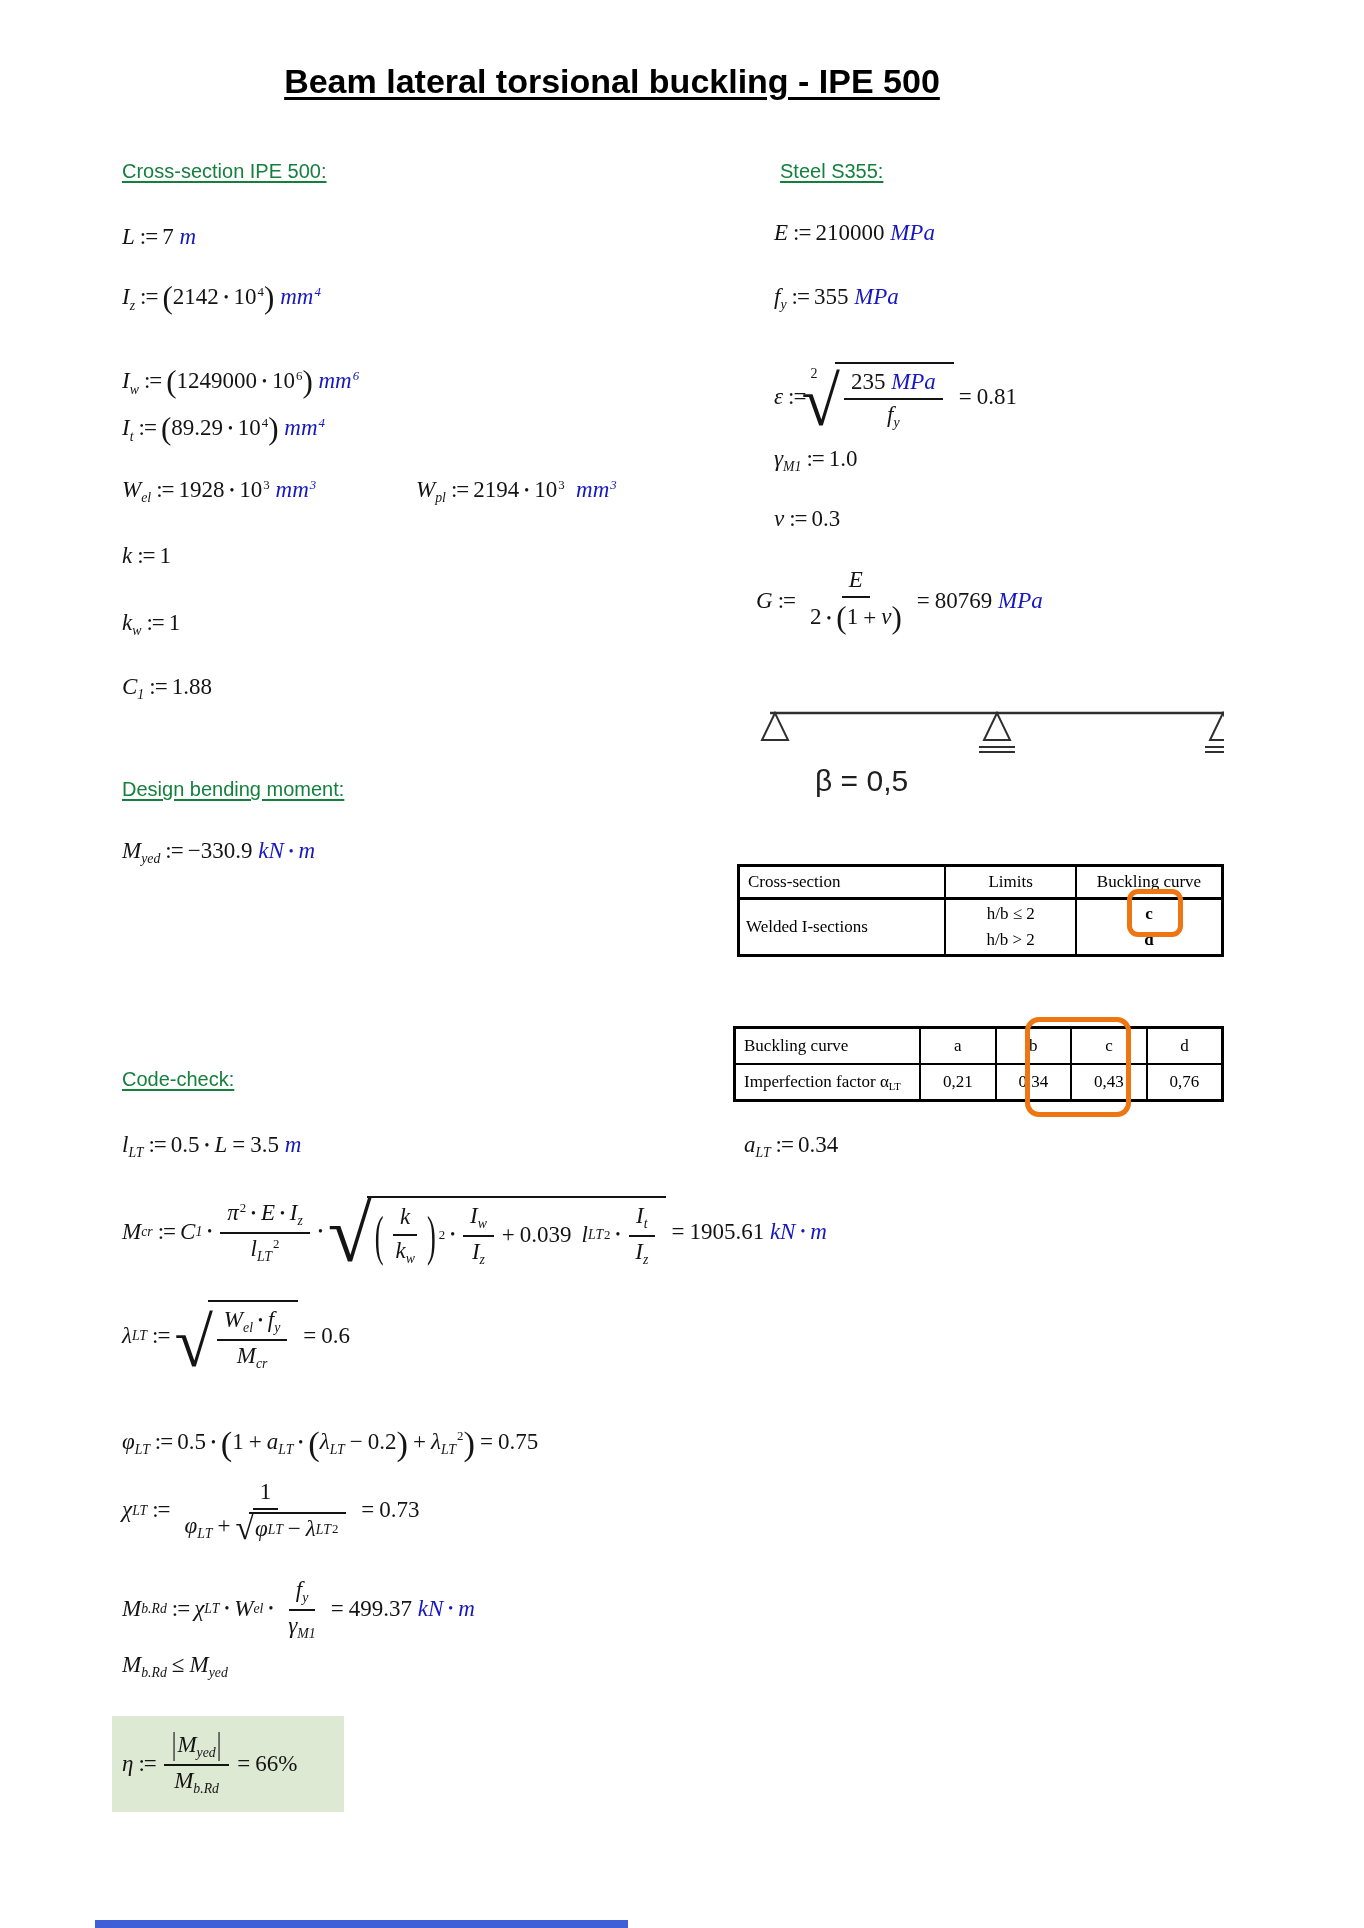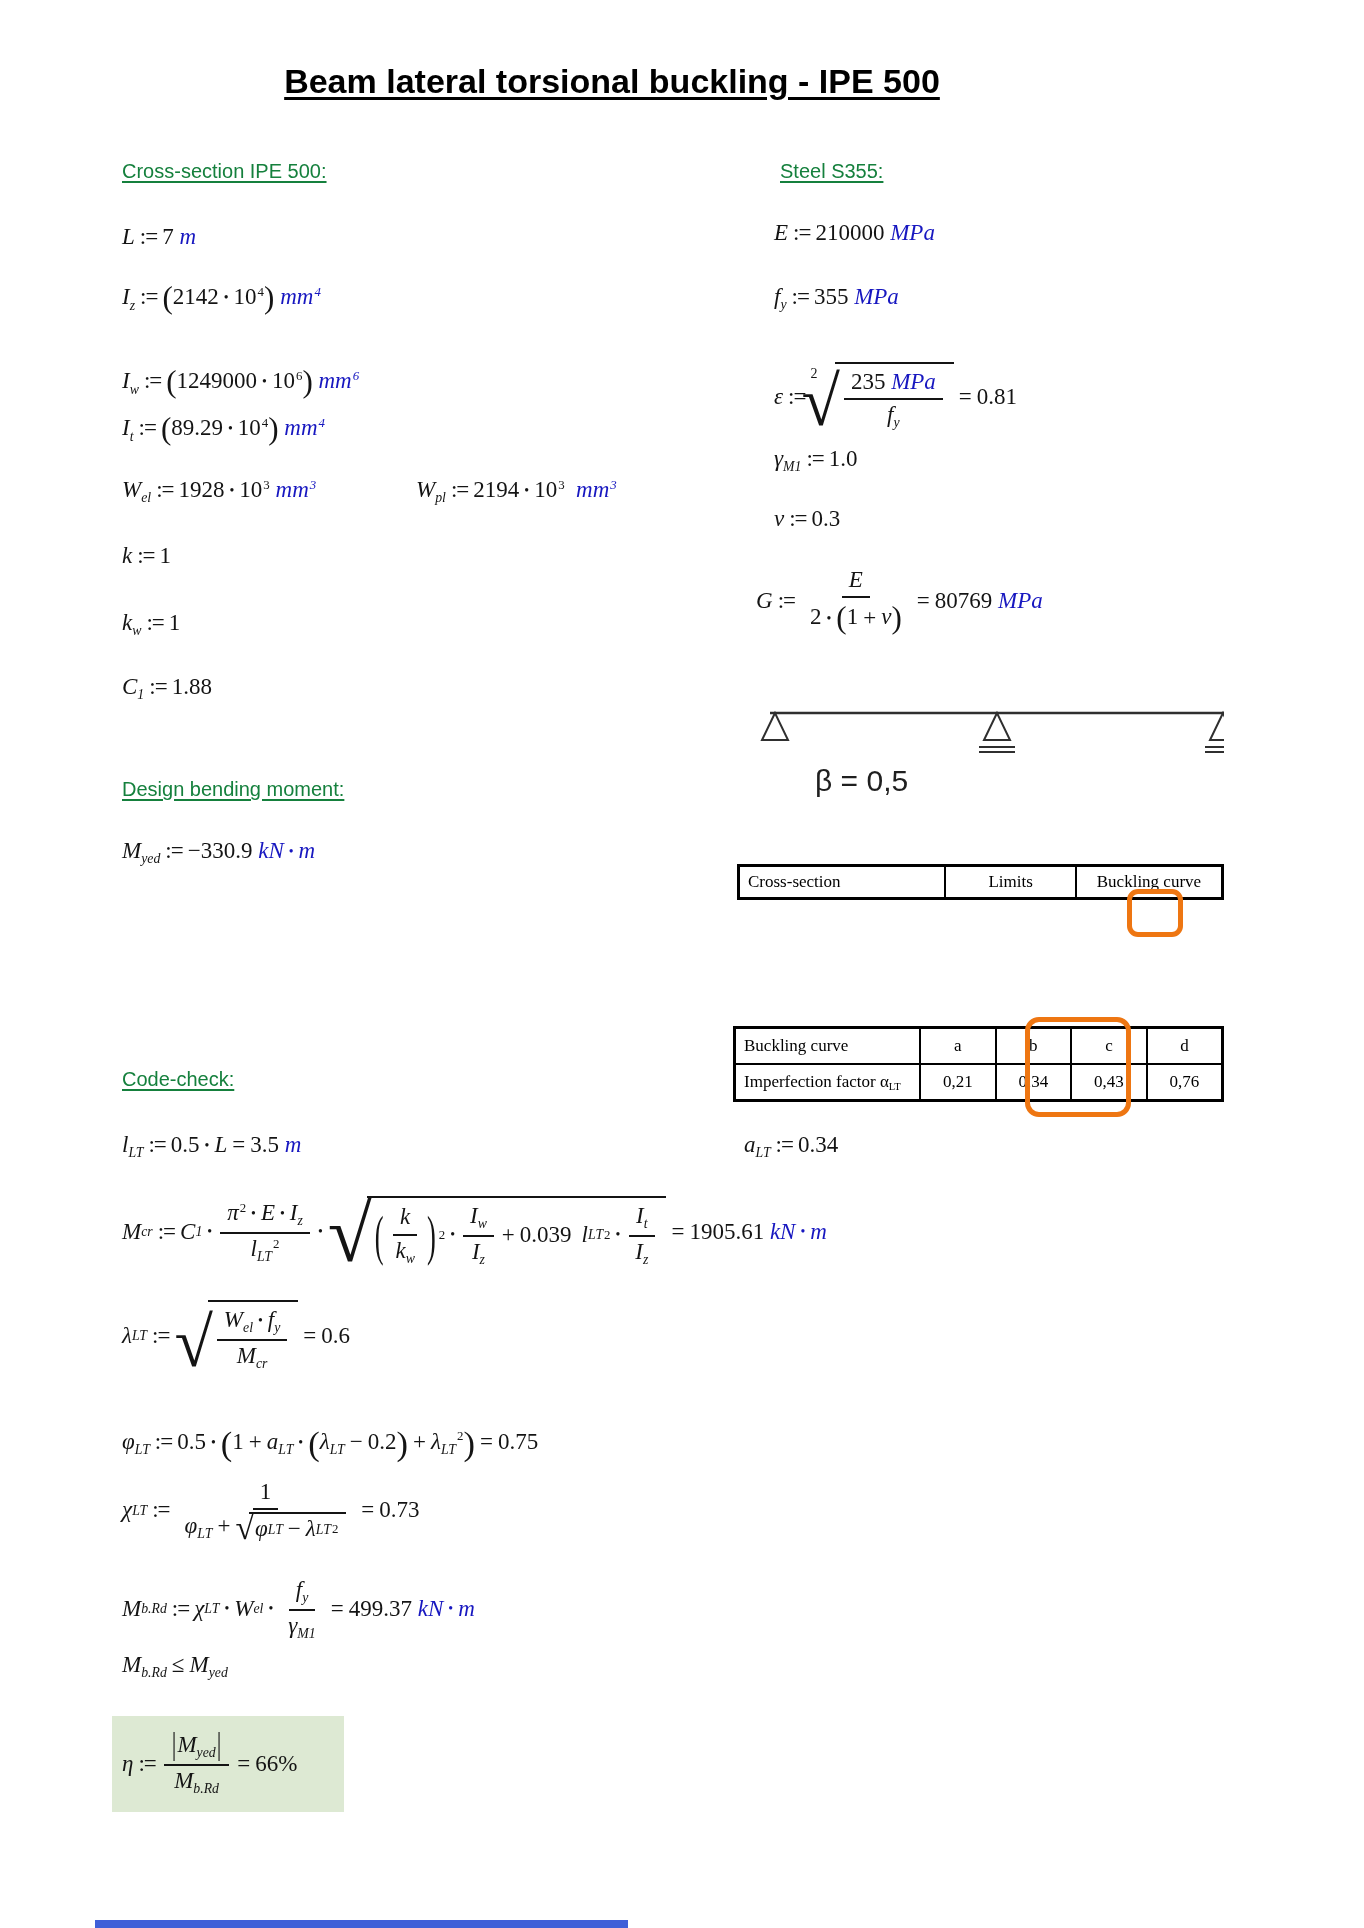--- a/index.html
+++ b/index.html
@@ -284,20 +284,31 @@
     <colgroup>
         <col style="width:210px">
         <col style="width:132px">
         <col style="width:148px">
       </colgroup>
     <tbody>
         <tr>
       <th style="text-align:left">Cross-section</th>
       <th>Limits</th>
       <th>Buckling curve</th>
+    </tr>
+    <tr>
+      <td class="nm">Welded I-sections</td>
+      <td class="lim">
+        <div>h/b ≤ 2</div>
+        <div>h/b &gt; 2</div>
+      </td>
+      <td class="cv">
+        <div>c</div>
+        <div>d</div>
+      </td>
     </tr>
   </tbody>
     </table>
 
   <table class="t2">
     <colgroup>
         <col style="width:212px">
         <col style="width:86px">
         <col style="width:86px">
         <col style="width:86px">

